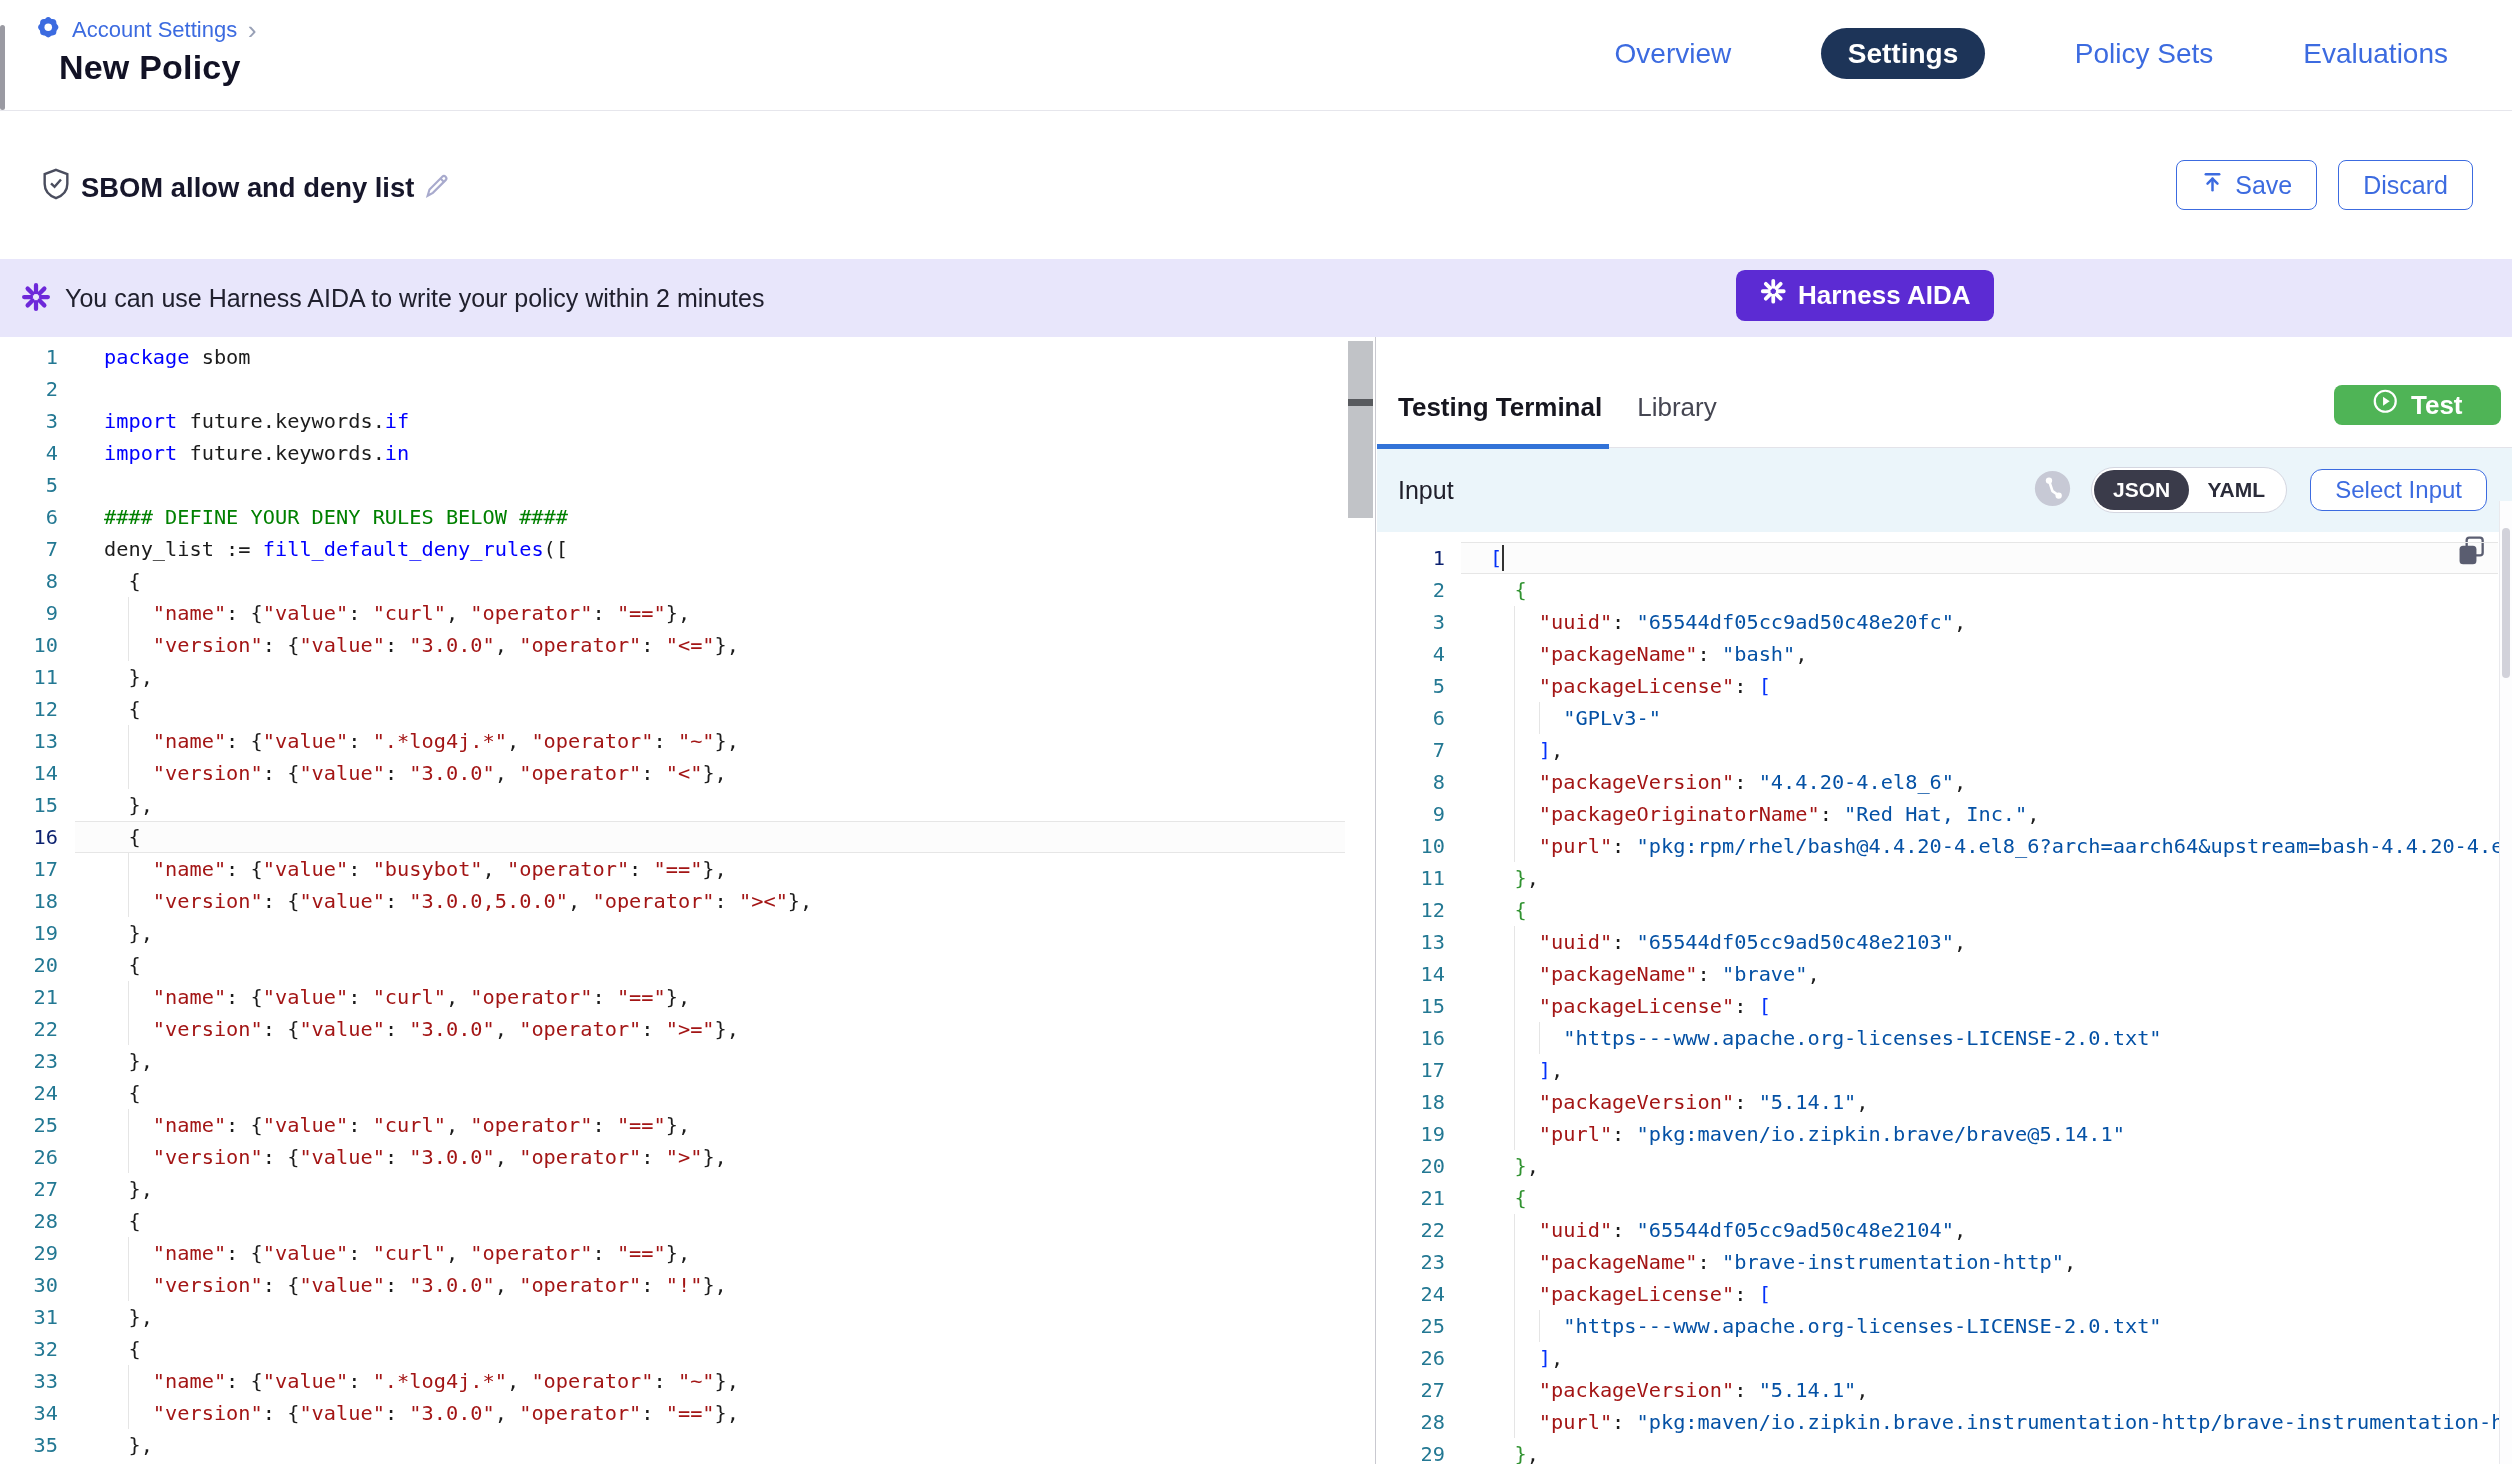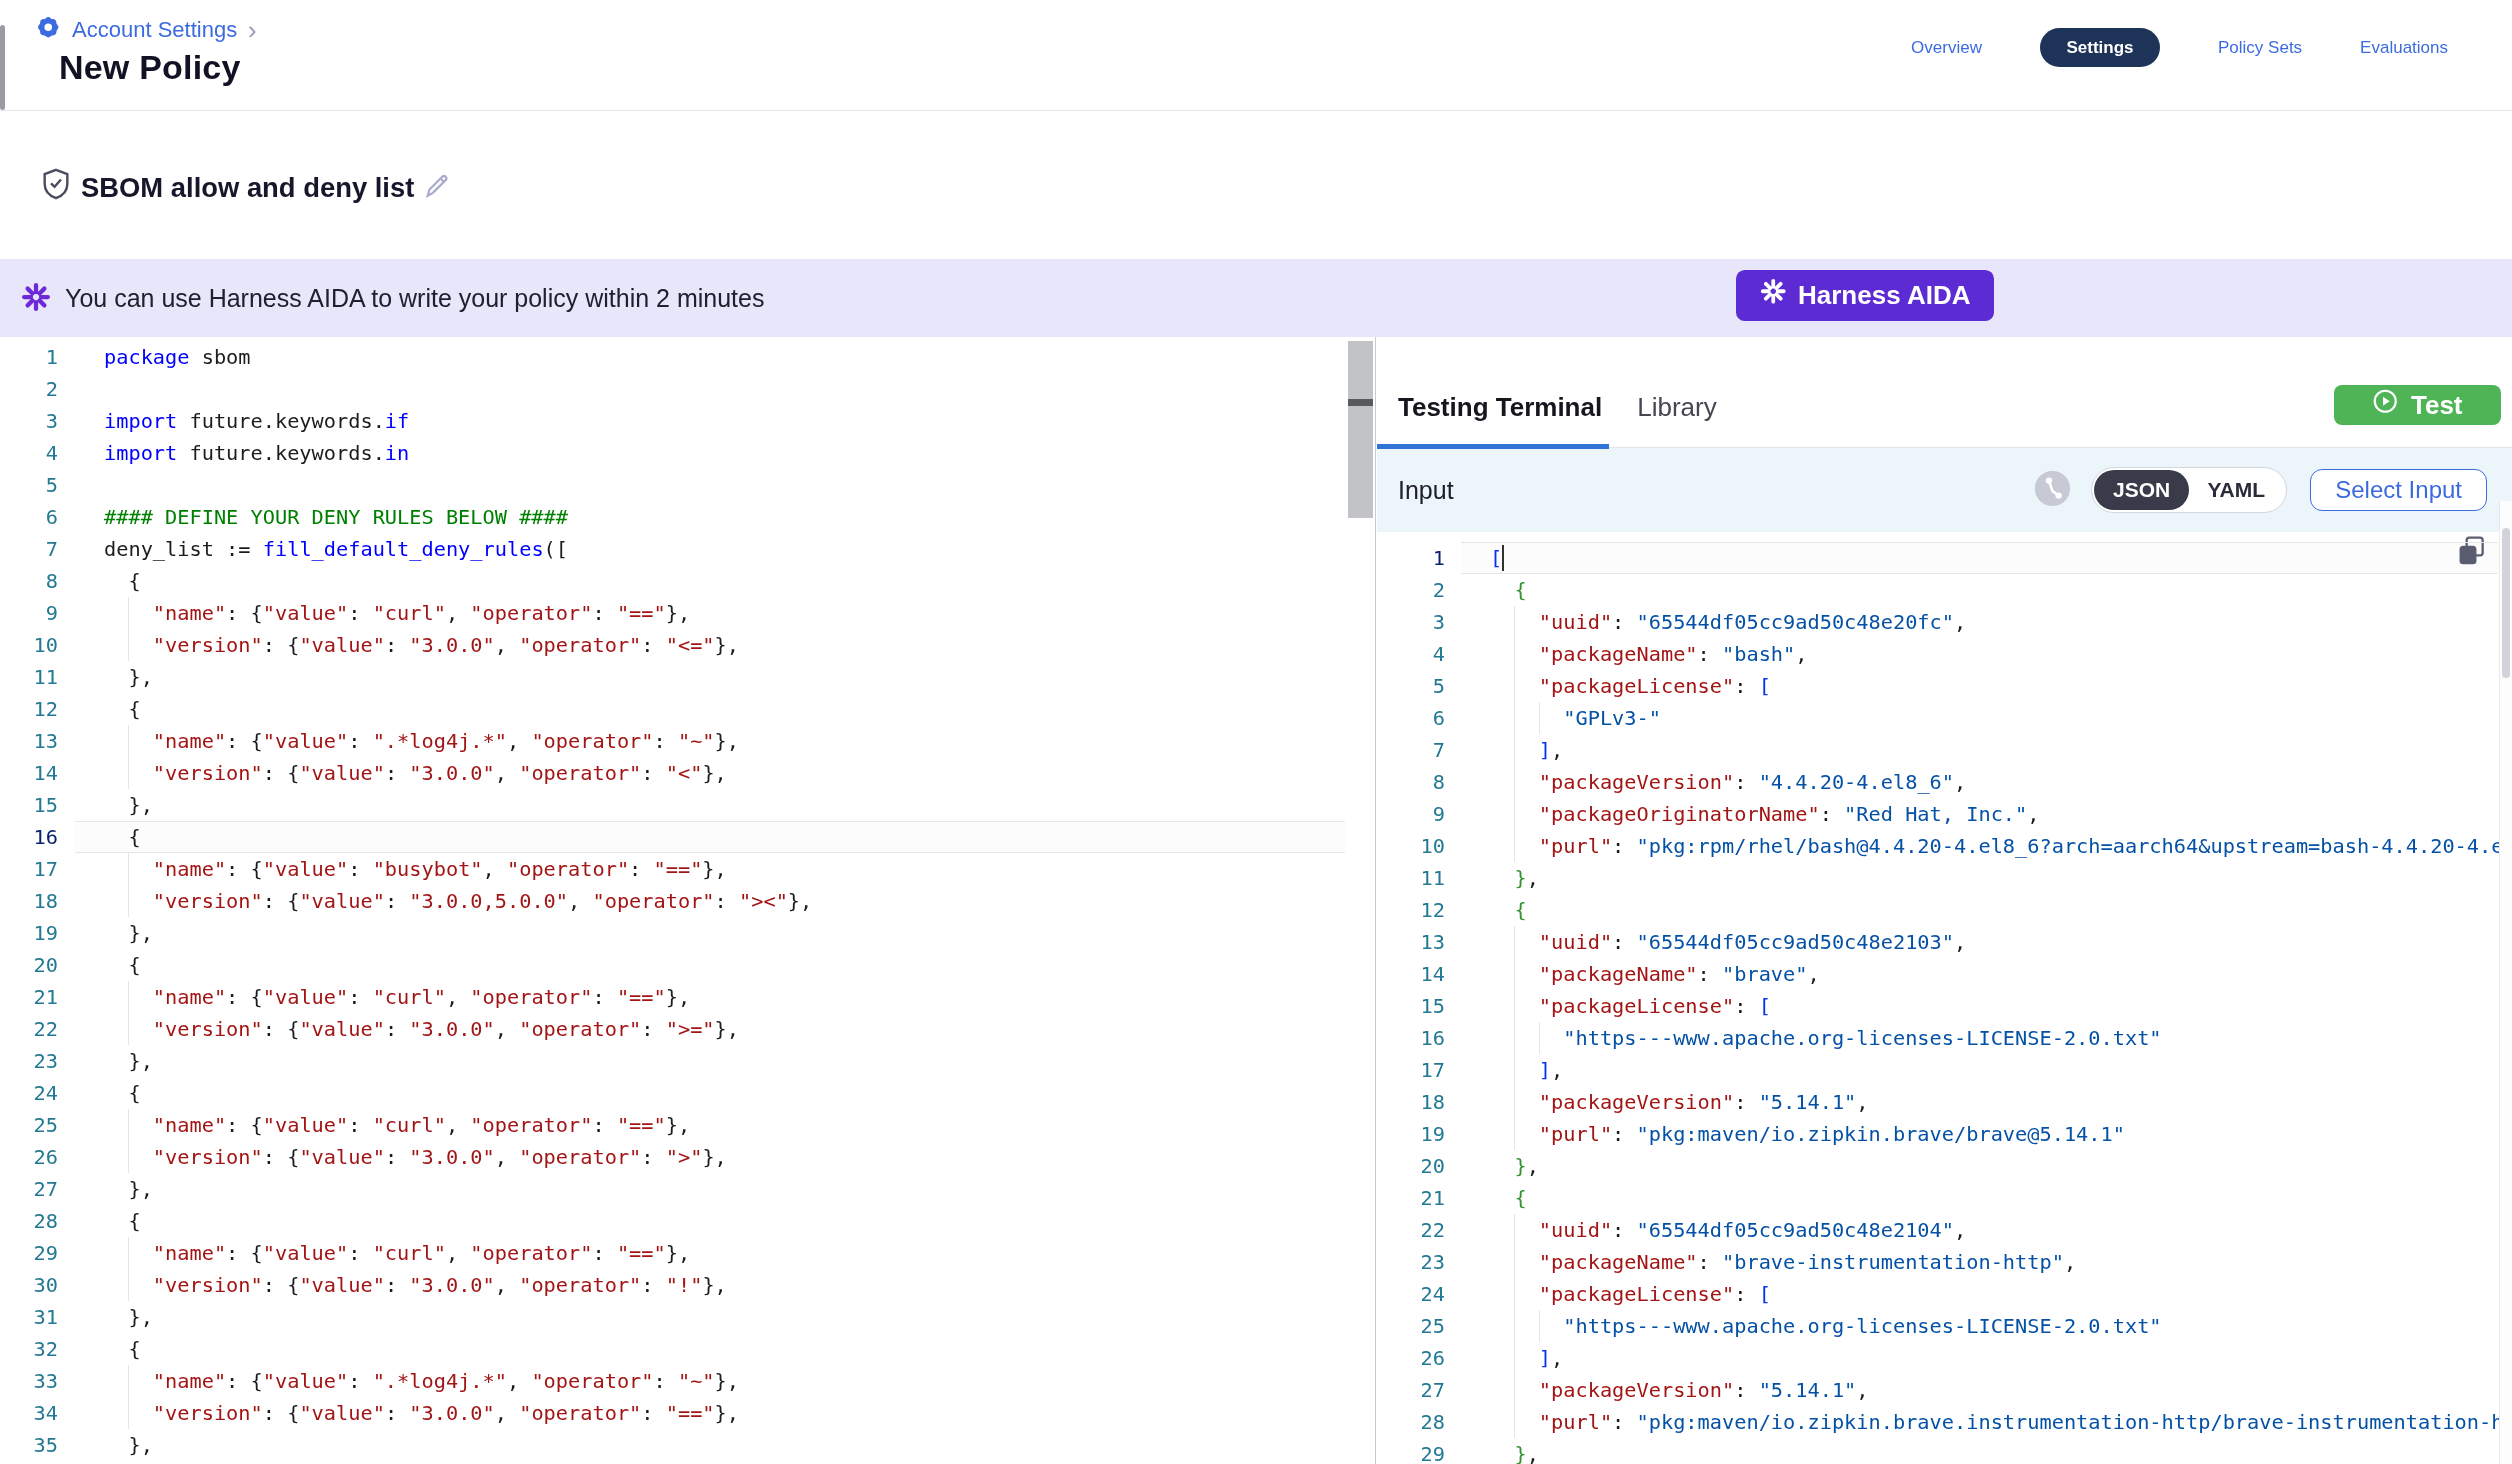--- a/index.html
+++ b/index.html
@@ -14,21 +14,21 @@
     font-family:"Liberation Sans",sans-serif;color:#1d1d2c;}
   .icon{display:inline-block;vertical-align:middle;}
 
   
   .top-header{position:relative;height:111px;background:#fff;border-bottom:0.9px solid #e6e6ec;}
   .edge-bar{position:absolute;left:0;top:25px;width:5.3px;height:85px;background:#9a9aa2;border-radius:2.7px;}
   .breadcrumb{position:absolute;left:35px;top:14px;display:flex;align-items:center;gap:10.6px;font-size:22px;}
   .breadcrumb a{color:var(--c-accent);text-decoration:none;}
   .crumb-chev{color:#98a0b6;font-size:26.5px;line-height:1;}
   .page-title{position:absolute;left:35px;top:48px;font-size:34px;font-weight:700;color:#121225;letter-spacing:0.2px;margin-left:24px;}
-  .header-tabs{position:absolute;right:64px;top:28px;display:flex;align-items:center;gap:58px;font-size:17px;}
+  .header-tabs{position:absolute;right:64px;top:28px;display:flex;align-items:center;gap:90px;font-size:28px;}
   .htab{color:var(--c-accent);cursor:pointer;}
   .htab.pill{background:var(--c-navy);color:#fff;font-weight:600;padding:9.7px 26.5px;border-radius:884px;}
 
   
   .policy-bar{height:148px;display:flex;align-items:center;justify-content:space-between;padding:0 39px;background:#fff;}
   .pb-left{display:flex;align-items:flex-end;gap:8px;}
   .policy-name{font-size:27.4px;font-weight:700;color:#17172b;}
   .pb-right{display:flex;align-items:center;gap:21px;}
   .btn-outline{display:flex;align-items:center;gap:11.5px;background:#fff;border:1.8px solid var(--c-accent);
     border-radius:8px;color:var(--c-accent);font-size:25px;font-weight:500;padding:9.7px 24px;cursor:pointer;
@@ -131,20 +131,35 @@
       </svg>
     </span>
     <span class="policy-name">SBOM allow and deny list</span>
     <span class="icon">
       <svg width="30" height="30" viewBox="0 0 24 24" fill="none" stroke="#a8aacd" stroke-width="1.7">
         <path d="M4.5 19.8 l1.5-5 L16.2 4.6 a1.9 1.9 0 0 1 2.7 2.7 L8.7 17.5 Z"></path>
         <path d="M14.8 6 l3 3"></path>
       </svg>
     </span>
   </div>
+  <div class="pb-right">
+    <button class="btn-outline">
+      <span class="icon">
+        <svg width="23" height="23" viewBox="0 0 24 24" fill="none" stroke="#3c6be0" stroke-width="2.6" stroke-linecap="round">
+          <path d="M5 3.5 h14"></path>
+            <path d="M12 20 V8"></path>
+            <path d="M12 8 l-5.2 5.2 M12 8 l5.2 5.2"></path>
+        </svg>
+      </span>
+      <span>Save</span>
+    </button>
+    <button class="btn-outline">
+      <span>Discard</span>
+    </button>
+  </div>
 </div>
 
 <div class="aida-banner">
   <span class="icon">
     <svg width="30" height="30" viewBox="0 0 24 24" fill="none" stroke="#6d28d9" stroke-width="3.4" stroke-linecap="round">
       <path d="M12 2.5 V8 M12 16 V21.5 M2.5 12 H8 M16 12 H21.5 M5.3 5.3 L9.2 9.2 M14.8 14.8 L18.7 18.7 M18.7 5.3 L14.8 9.2 M9.2 14.8 L5.3 18.7"></path>
     </svg>
   </span>
   <span class="aida-text">You can use Harness AIDA to write your policy within 2 minutes</span>
   <button class="aida-btn">

